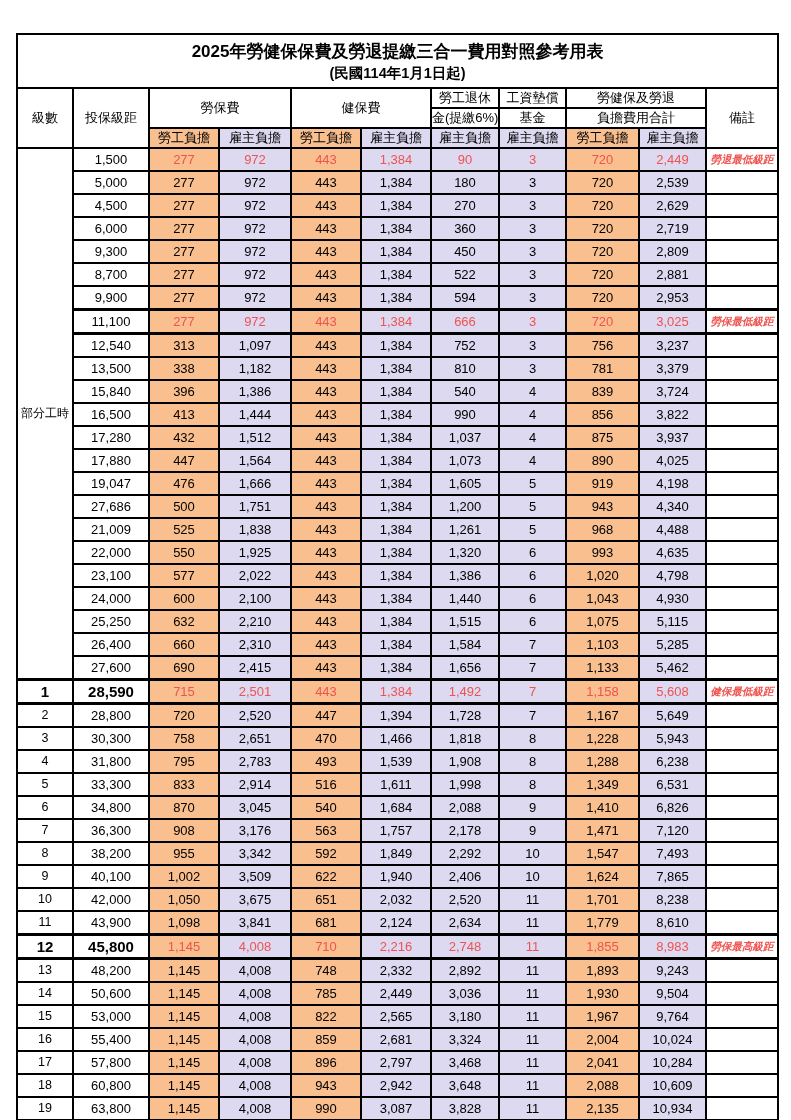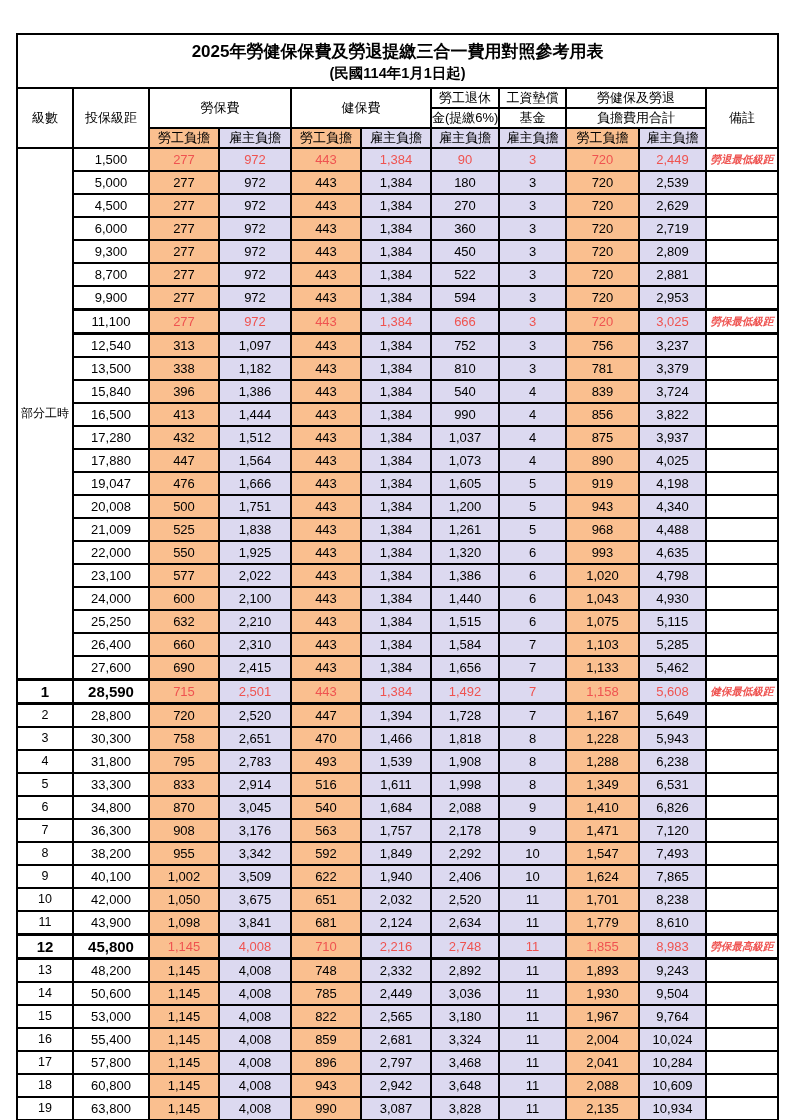--- a/index.html
+++ b/index.html
@@ -253,21 +253,21 @@
           <td class="val er">1,666</td>
           <td class="val emp">443</td>
           <td class="val er">1,384</td>
           <td class="val er">1,605</td>
           <td class="val er">5</td>
           <td class="val emp">919</td>
           <td class="val er">4,198</td>
           <td class="c-remark"></td>
         </tr>
         <tr>
-          <td class="c-bracket">20,008</td>
+          <td class="c-bracket">27,686</td>
           <td class="val emp">500</td>
           <td class="val er">1,751</td>
           <td class="val emp">443</td>
           <td class="val er">1,384</td>
           <td class="val er">1,200</td>
           <td class="val er">5</td>
           <td class="val emp">943</td>
           <td class="val er">4,340</td>
           <td class="c-remark"></td>
         </tr>

